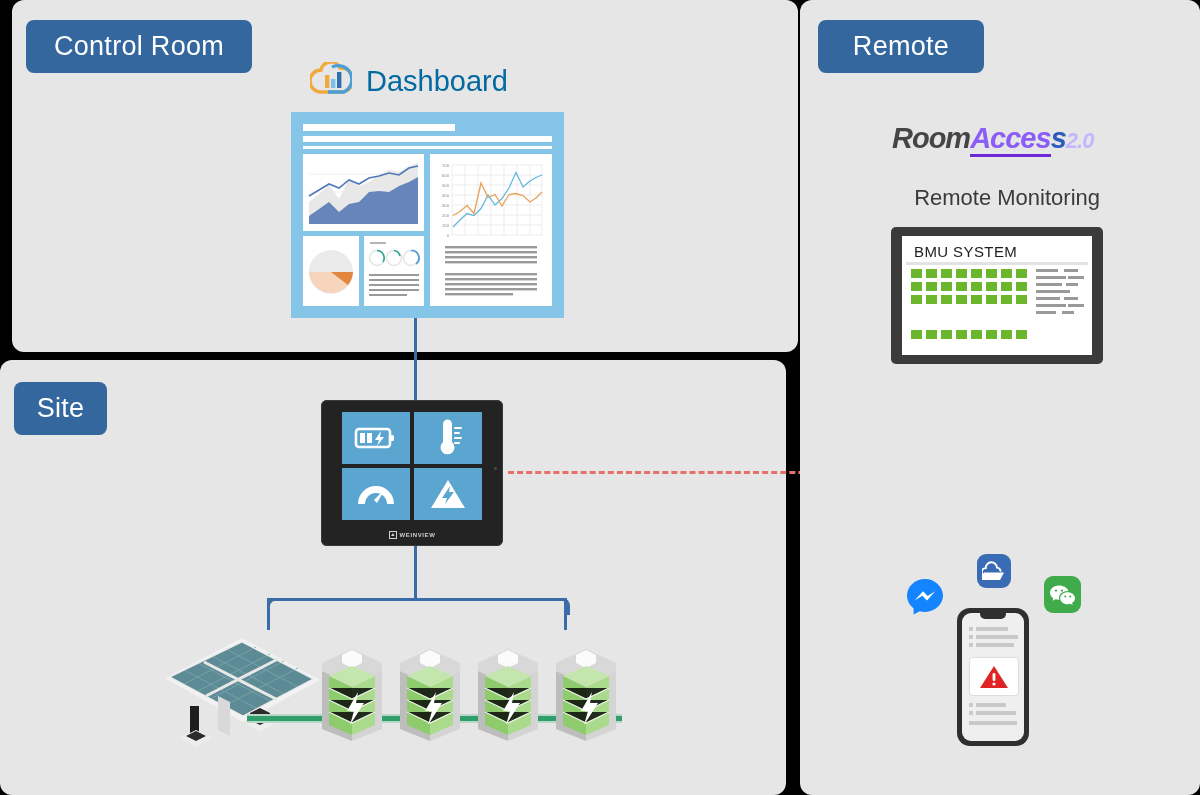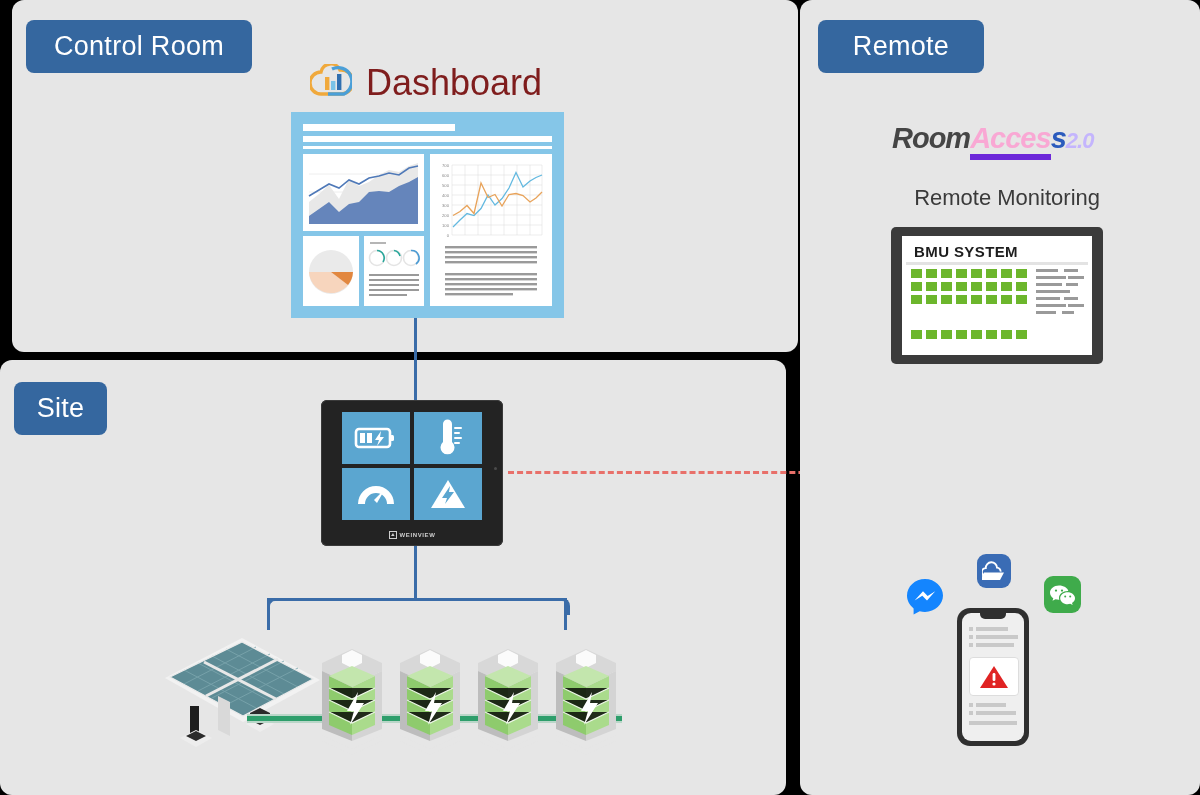--- a/index.html
+++ b/index.html
@@ -12,21 +12,21 @@
 
   .badge{position:absolute;background:#35679f;color:#fff;border-radius:8px;
          display:flex;align-items:center;justify-content:center;
          font-size:27px;letter-spacing:.3px;}
   #badge-control{left:14px;top:20px;width:226px;height:53px;}
   #badge-site{left:14px;top:22px;width:93px;height:53px;}
   #badge-remote{left:18px;top:20px;width:166px;height:53px;}
 
   
   #dash-title{position:absolute;left:298px;top:62px;display:flex;align-items:center;gap:14px;}
-  #dash-title .label{font-size:36px;color:#7f1d1d;}
+  #dash-title .label{font-size:29px;color:#0369a1;}
 
   
   #dash-window{position:absolute;left:279px;top:112px;width:273px;height:206px;
                background:#85c6e8;}
   #dash-window .bar{background:#fff;position:absolute;}
   #dw-b1{left:12px;top:12px;width:152px;height:7px;}
   #dw-b2{left:12px;top:24px;width:249px;height:6px;}
   #dw-b3{left:12px;top:34px;width:249px;height:3px;}
 
   .card{position:absolute;background:#fff;}
@@ -66,31 +66,31 @@
   #red-v{left:993px;top:370px;height:185px;}
 
   
   #green-cable{position:absolute;left:247px;top:716px;width:375px;height:5px;
                background:#2e9e6b;box-shadow:0 2px 0 #b9d6c8,0 -2px 0 #b9d6c8;}
 
   
   #easyaccess{position:absolute;left:892px;top:122px;font-size:29px;font-weight:bold;
               font-style:italic;letter-spacing:-1px;}
   #easyaccess .seg-dark{color:#454545;}
-  #easyaccess .seg-under{color:#f9a8d4;border-bottom:6px solid #6d28d9;}
+  #easyaccess .seg-under{color:#8b5cf6;border-bottom:3px solid #6d28d9;}
   #easyaccess .seg-blue{color:#2b5bbd;}
   #easyaccess .seg-red{color:#c4b5fd;font-size:22px;}
   #remote-mon{position:absolute;left:893px;top:185px;width:207px;text-align:right;
               font-size:22px;color:#3a3a3a;}
   #bmu{position:absolute;left:891px;top:227px;width:212px;height:137px;
        background:#3b3b3b;border-radius:5px;}
   #bmu-inner{position:absolute;left:11px;top:9px;right:11px;bottom:9px;background:#fff;}
   #bmu-title{position:absolute;left:4px;top:4px;right:4px;height:22px;background:#fff;
              display:flex;align-items:center;padding-left:8px;
-             font-size:15px;font-weight:bold;color:#1d1d1d;letter-spacing:.4px;
+             font-size:15px;font-weight:normal;color:#1d1d1d;letter-spacing:.4px;
              border-bottom:3px solid #e3e3e3;}
   #bmu-grid{position:absolute;left:9px;top:33px;width:118px;}
   .cellrow{display:flex;gap:4px;margin-bottom:4px;}
   .cell{width:11px;height:9px;background:#6cb62c;}
   #bmu-side{position:absolute;right:8px;top:33px;width:48px;}
   .sideline{height:3px;background:#9a9a9a;margin-bottom:4px;}
 
   
   #phone{position:absolute;left:957px;top:608px;width:72px;height:138px;
          background:#2f2f2f;border-radius:13px;}

